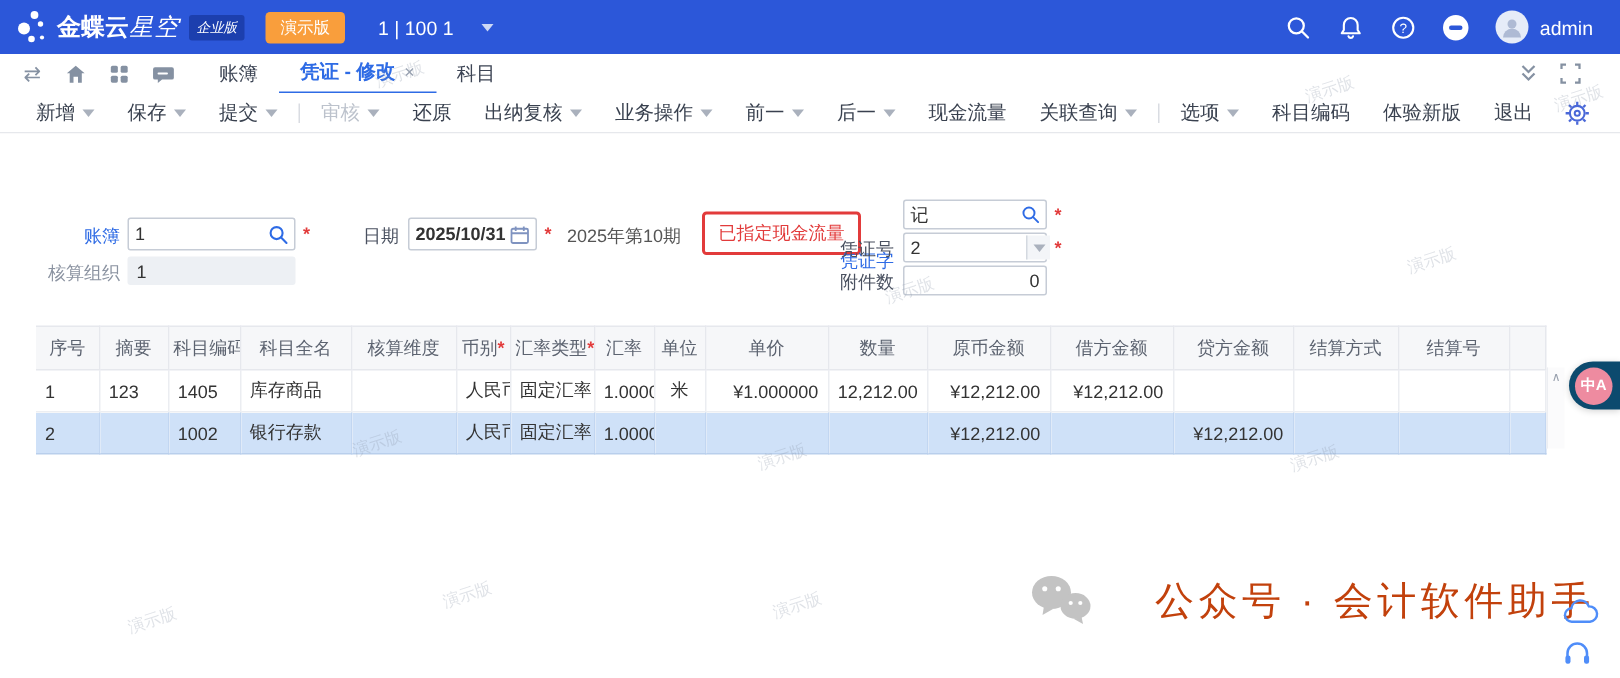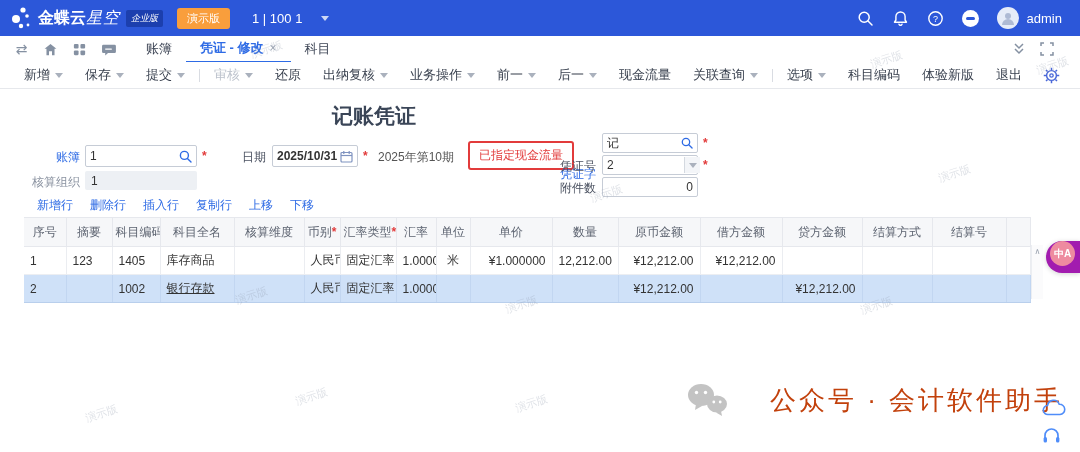--- a/index.html
+++ b/index.html
@@ -68,22 +68,22 @@
   table.grid th{height:28px;background:#f6f7f9;color:#5c6370;font-weight:normal;text-align:center;
                 border-right:1px solid #e6e8ed;border-top:1px solid #e6e8ed;border-bottom:1px solid #e6e8ed;
                 white-space:nowrap;overflow:hidden;padding:0 3px;}
   table.grid td{height:27px;border-right:1px solid #ebedf1;border-bottom:1px solid #eceef2;
                 padding:0 6px;white-space:nowrap;overflow:hidden;background:#fff;}
   table.grid tr.selected td{background:#cfe1f8;border-right-color:#c2d6f1;border-bottom-color:#b9cfec;}
   table.grid th .req-i{color:#e23b3b;font-weight:bold;}
   .vscroll{position:absolute;left:1031px;top:156px;width:11px;height:54px;background:#fbfbfc;border-left:1px solid #eceef2;}
   .vscroll .up{height:13px;text-align:center;font-size:8px;color:#98a0ad;line-height:13px;cursor:pointer;}
   
-  .fab{position:absolute;right:0;top:152px;width:34px;height:32px;background:#a21caf;border-radius:16px 0 0 16px;
-       box-shadow:0 1px 5px rgba(0,0,0,.18);display:flex;align-items:flex-start;cursor:pointer;}
+  .fab{position:absolute;right:0;top:152px;width:34px;height:32px;background:#0c4a6e;border-radius:16px 0 0 16px;
+       box-shadow:0 1px 5px rgba(0,0,0,.18);display:flex;align-items:center;cursor:pointer;}
   .fab .pink{width:25px;height:25px;margin-left:4px;border-radius:50%;background:#ee8ba0;color:#fff;
        display:flex;align-items:center;justify-content:center;font-size:10px;font-weight:bold;}
   
   .wm{position:absolute;color:rgba(140,152,170,.28);font-size:11px;transform:rotate(-18deg);pointer-events:none;}
   
   .foot-brand{position:absolute;left:686px;top:293px;display:flex;align-items:center;gap:10px;}
   .foot-brand .txt{font-size:26px;color:#c2410c;letter-spacing:3px;white-space:nowrap;margin-left:32px;}
   .corner-ic{position:absolute;cursor:pointer;}
 </style>
 </head>
@@ -242,21 +242,20 @@
       <div class="tb-item">
         <span>体验新版</span>
       </div>
       <div class="tb-item">
         <span>退出</span>
       </div>
     </div>
 
   <div class="content">
 
-    <div class="doc-title">记账凭证</div>
 
     <div class="fl blue" style="left:24px;top:60px;width:56px;">账簿</div>
     <div class="fi" style="left:85px;top:56px;width:112px;height:22px;">
       <span class="val">1</span>
       <svg width="13" height="13" viewBox="0 0 13 13">
         <circle cx="5.4" cy="5.4" r="4" fill="none" stroke="#2e6be5" stroke-width="1.4"></circle>
         <line x1="8.4" y1="8.4" x2="12" y2="12" stroke="#2e6be5" stroke-width="1.4" stroke-linecap="round"></line>
       </svg>
     </div>
     <span class="req" style="left:202px;top:60px;">*</span>
@@ -296,28 +295,20 @@
           <span class="tb-caret"></span>
         </span>
     </div>
     <span class="req" style="left:703px;top:69px;">*</span>
 
     <div class="fl" style="left:552px;top:91px;width:44px;">附件数</div>
     <div class="fi" style="left:602px;top:88px;width:96px;">
       <span class="val" style="text-align:right;">0</span>
     </div>
 
-    <div class="grid-actions" id="grid-actions">
-        <span class="ga">新增行</span>
-        <span class="ga">删除行</span>
-        <span class="ga">插入行</span>
-        <span class="ga">复制行</span>
-        <span class="ga">上移</span>
-        <span class="ga">下移</span>
-      </div>
 
     <table class="grid" id="grid-table">
         <colgroup>
           <col style="width: 42px;">
           <col style="width: 46px;">
           <col style="width: 48px;">
           <col style="width: 74px;">
           <col style="width: 70px;">
           <col style="width: 36px;">
           <col style="width: 56px;">
@@ -370,21 +361,21 @@
             <td style="text-align: right;">¥12,212.00</td>
             <td style="text-align: right;"></td>
             <td style="text-align: left;"></td>
             <td style="text-align: left;"></td>
             <td></td>
           </tr>
           <tr class="selected">
             <td style="text-align: left;">2</td>
             <td style="text-align: left;"></td>
             <td style="text-align: left;">1002</td>
-            <td style="text-align: left; text-decoration: underline;">银行存款</td>
+            <td style="text-align: left;">银行存款</td>
             <td style="text-align: left;"></td>
             <td style="text-align: left;">人民币</td>
             <td style="text-align: left;">固定汇率</td>
             <td style="text-align: left;">1.0000</td>
             <td style="text-align: center;"></td>
             <td style="text-align: right;"></td>
             <td style="text-align: right;"></td>
             <td style="text-align: right;">¥12,212.00</td>
             <td style="text-align: right;"></td>
             <td style="text-align: right;">¥12,212.00</td>

